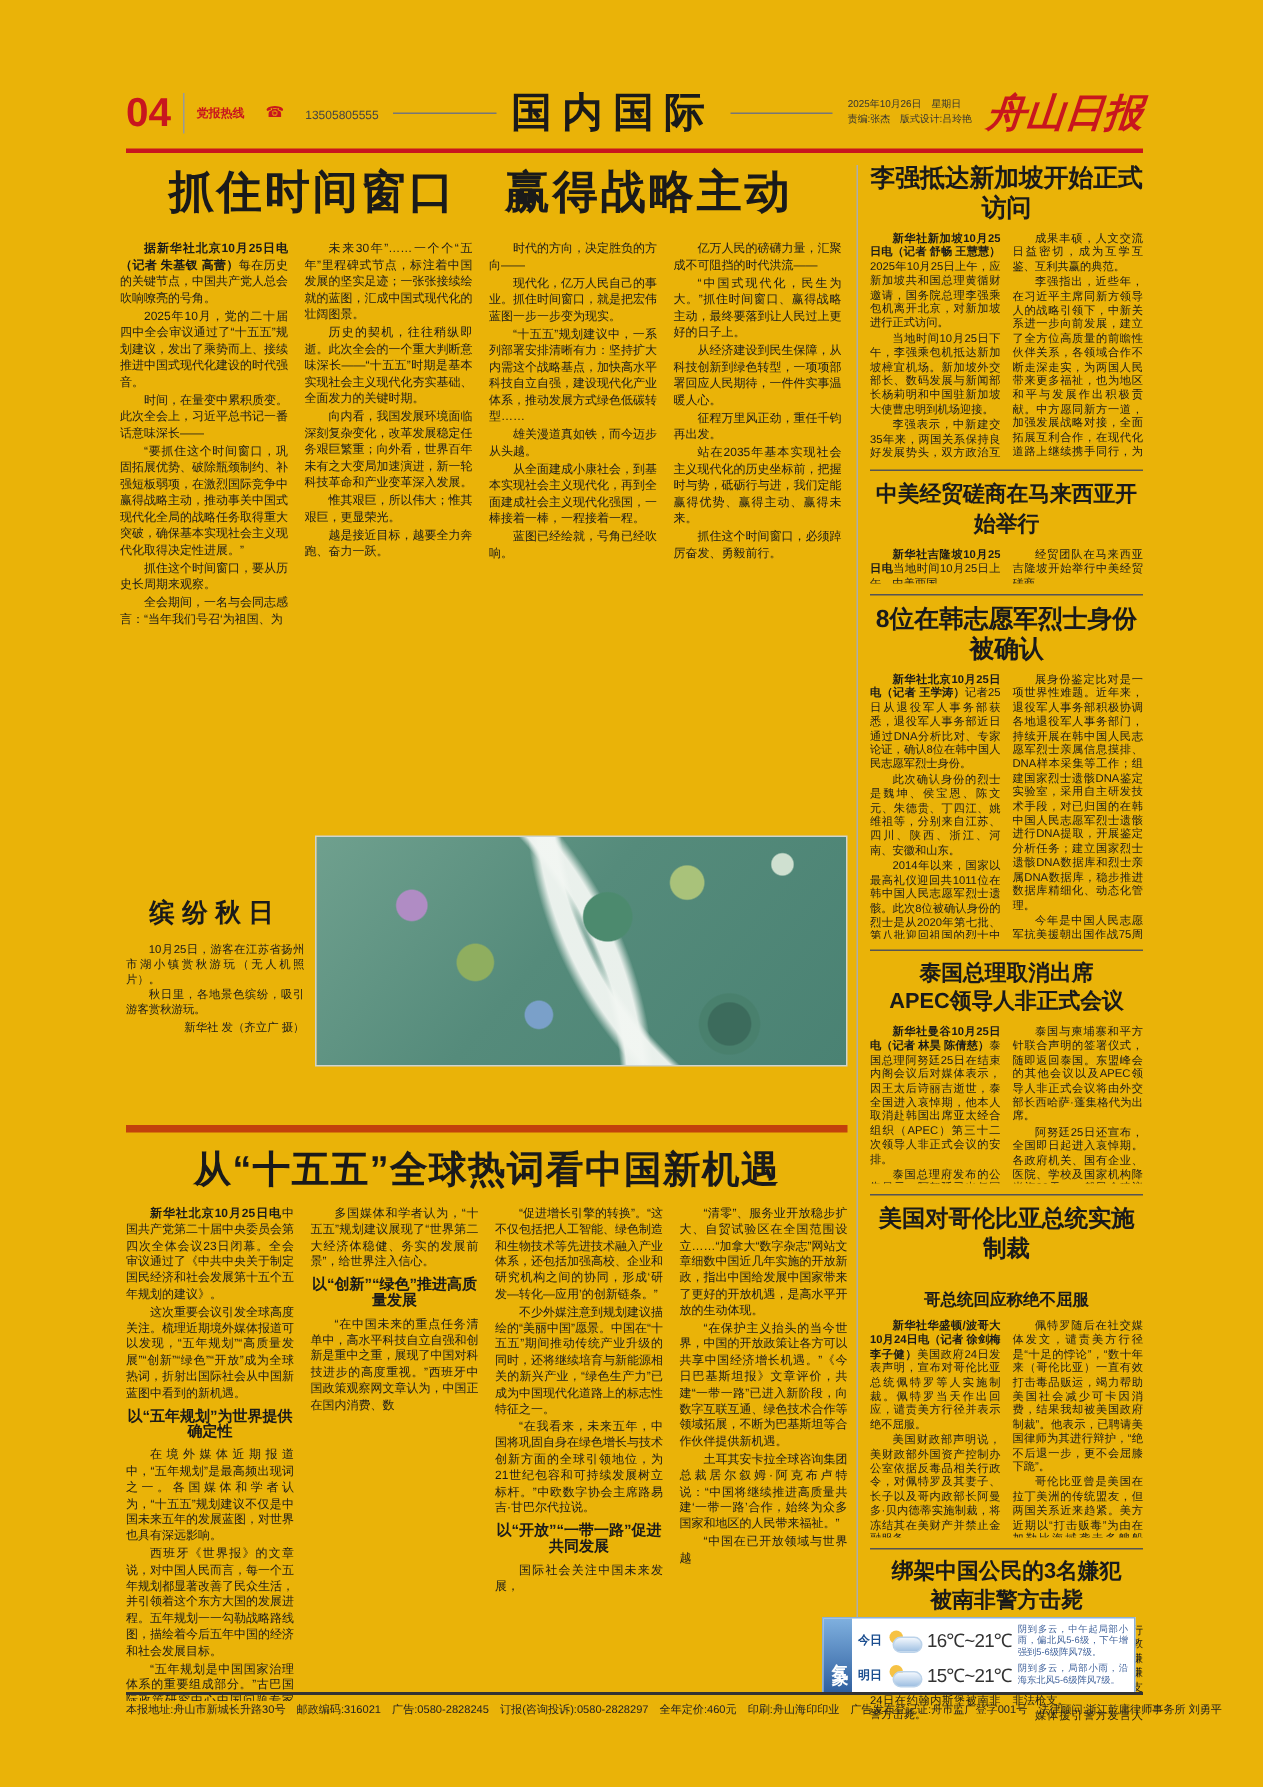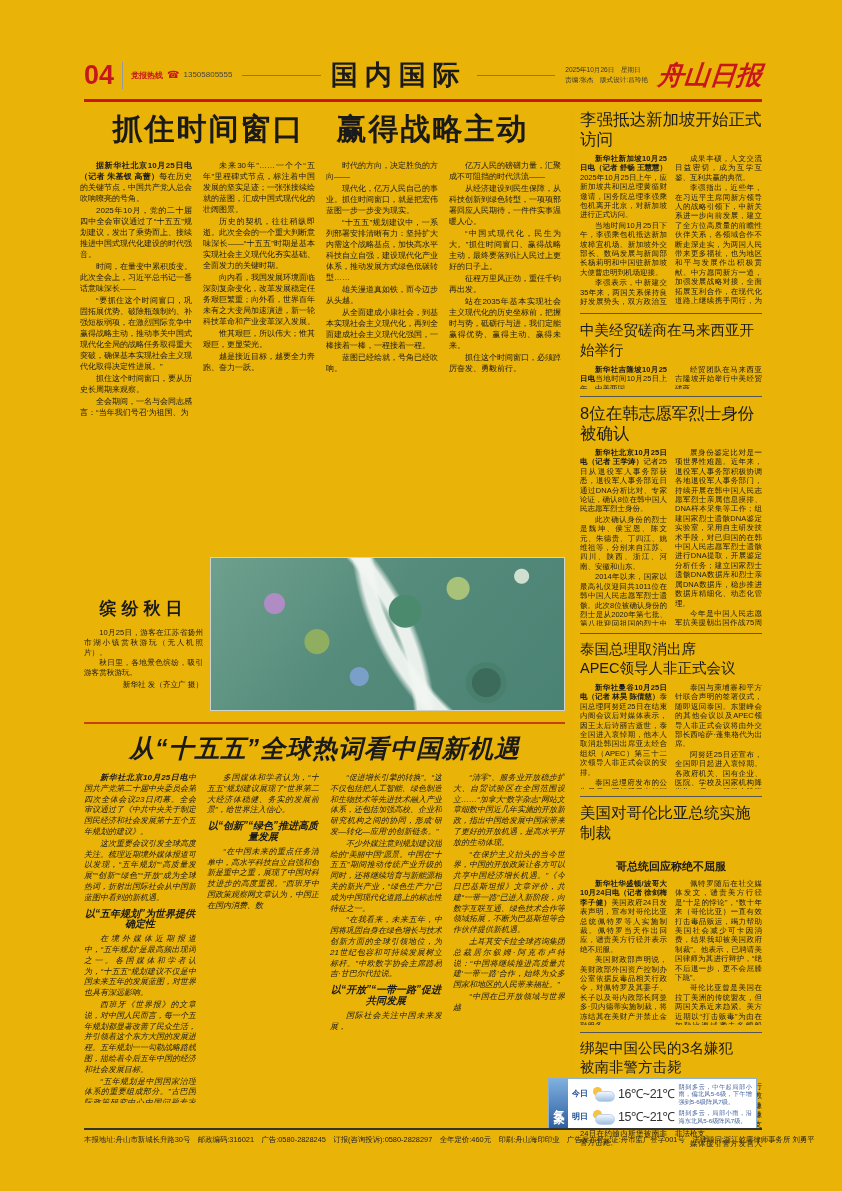--- a/index.html
+++ b/index.html
@@ -1,21 +1,21 @@
 <!DOCTYPE html>
 <html><head>
 <meta charset="utf-8">
 <style>
   html,body{margin:0;padding:0;background:#e9e9e6;}
   .page{position:relative;width:842px;height:1191px;background:#eab308;margin:0 auto;
         font-family:"Liberation Sans",sans-serif;color:#1a1a1a;overflow:hidden;}
   
   .hdr{position:absolute;left:84px;top:54px;width:678px;height:42px;display:flex;align-items:center;}
   .pagenum{color:#c8161e;font-size:27px;font-weight:900;line-height:1;padding-right:8px;border-right:1px solid #999;}
-  .hotline{display:flex;align-items:flex-start;gap:4px;margin-left:8px;white-space:nowrap;}
+  .hotline{display:flex;align-items:flex-end;gap:14px;margin-left:8px;white-space:nowrap;}
   .hotline .lbl{color:#c8161e;font-size:8px;font-weight:bold;}
   .hotline .ph{color:#c8161e;font-size:10px;line-height:1;}
   .hotline .num{color:#444;font-size:8px;}
   .hline{flex:1;border-top:1px solid #777;align-self:center;margin:0 10px;}
   .section-title{font-size:27px;font-weight:900;letter-spacing:7px;white-space:nowrap;}
   .dateblk{font-size:6.6px;color:#333;line-height:10px;white-space:nowrap;text-align:left;margin-right:10px;}
   .masthead{color:#c8161e;font-size:26px;font-weight:900;font-style:italic;
             font-family:"DejaVu Serif",serif;transform:skewX(-5deg);white-space:nowrap;}
   .red-rule{position:absolute;left:84px;top:99px;width:678px;height:3px;background:#c8161e;}
   
@@ -41,28 +41,28 @@
       radial-gradient(circle at 18% 30%, #b08cc4 0 10px, transparent 11px),
       radial-gradient(circle at 30% 55%, #8fae5f 0 12px, transparent 13px),
       radial-gradient(circle at 55% 35%, #4c8a6e 0 16px, transparent 17px),
       radial-gradient(circle at 70% 20%, #a9c27a 0 11px, transparent 12px),
       radial-gradient(circle at 42% 78%, #7aa0c9 0 9px, transparent 10px),
       radial-gradient(circle at 88% 12%, #cfe0d0 0 7px, transparent 8px),
       radial-gradient(circle at 115% -20%, transparent 55%, rgba(242,246,242,.95) 56% 58.5%, transparent 60%),
       radial-gradient(circle at -15% 115%, transparent 58%, rgba(242,246,242,.95) 59% 61.5%, transparent 63%),
       linear-gradient(130deg,#6fa08e,#558b7b 45%,#4a8273);}
   
-  .feature{position:absolute;left:84px;top:722px;width:481px;border-top:2px solid #c2410c;padding-top:6px;font-style:italic;}
+  .feature{position:absolute;left:84px;top:750px;width:481px;border-top:5px solid #c2410c;padding-top:6px;}
   .feature h2{margin:2px 0 8px;font-size:25px;font-weight:900;text-align:center;letter-spacing:1px;}
   .feature .col{width:112px;height:330px;font-size:8px;line-height:10.8px;}
   
   .rail{position:absolute;left:580px;top:108px;width:182px;}
   .rail .body{display:flex;gap:8px;}
   .rail .col{width:87px;font-size:7.5px;line-height:9.4px;}
-  .rail h2{margin:1px 0 5px;font-size:16.5px;font-weight:400;text-align:left;line-height:20px;white-space:pre-line;letter-spacing:0;}
+  .rail h2{margin:1px 0 5px;font-size:16.5px;font-weight:700;text-align:center;line-height:20px;white-space:pre-line;letter-spacing:0;}
   .rail h2.sm{font-size:14.5px;line-height:19px;}
   .rail h3{margin:16px 0 5px;font-size:11px;font-weight:bold;text-align:center;}
   .rule{border:0;border-top:1px solid #555;margin:7px 0 6px;}
   .v-divider{position:absolute;left:571px;top:110px;width:1px;height:1016px;background:#adadad;}
   
   .weather{position:absolute;left:548px;top:1078px;width:209px;height:52px;background:#fff;
            border:1px solid #8ab0d8;box-sizing:border-box;display:flex;}
   .wlabel{width:19px;background:linear-gradient(180deg,#7fb0df,#2e5e9e);color:#fff;
           display:flex;align-items:center;justify-content:center;
           writing-mode:vertical-rl;font-size:11px;font-weight:bold;letter-spacing:4px;}
@@ -130,22 +130,22 @@
             <p>现代化，亿万人民自己的事业。抓住时间窗口，就是把宏伟蓝图一步一步变为现实。</p>
             <p>“十五五”规划建议中，一系列部署安排清晰有力：坚持扩大内需这个战略基点，加快高水平科技自立自强，建设现代化产业体系，推动发展方式绿色低碳转型……</p>
             <p>雄关漫道真如铁，而今迈步从头越。</p>
             <p>从全面建成小康社会，到基本实现社会主义现代化，再到全面建成社会主义现代化强国，一棒接着一棒，一程接着一程。</p>
             <p>蓝图已经绘就，号角已经吹响。</p>
           </div>
         </div>
       <div class="col">
           <div>
             <p>亿万人民的磅礴力量，汇聚成不可阻挡的时代洪流——</p>
+            <p>“中国式现代化，民生为大。”抓住时间窗口、赢得战略主动，最终要落到让人民过上更好的日子上。</p>
             <p>从经济建设到民生保障，从科技创新到绿色转型，一项项部署回应人民期待，一件件实事温暖人心。</p>
-            <p>“中国式现代化，民生为大。”抓住时间窗口、赢得战略主动，最终要落到让人民过上更好的日子上。</p>
             <p>征程万里风正劲，重任千钧再出发。</p>
             <p>站在2035年基本实现社会主义现代化的历史坐标前，把握时与势，砥砺行与进，我们定能赢得优势、赢得主动、赢得未来。</p>
             <p>抓住这个时间窗口，必须踔厉奋发、勇毅前行。</p>
           </div>
         </div>
     </div>
   </section>
 
   <section class="photo-row">
     <div class="capbox">

